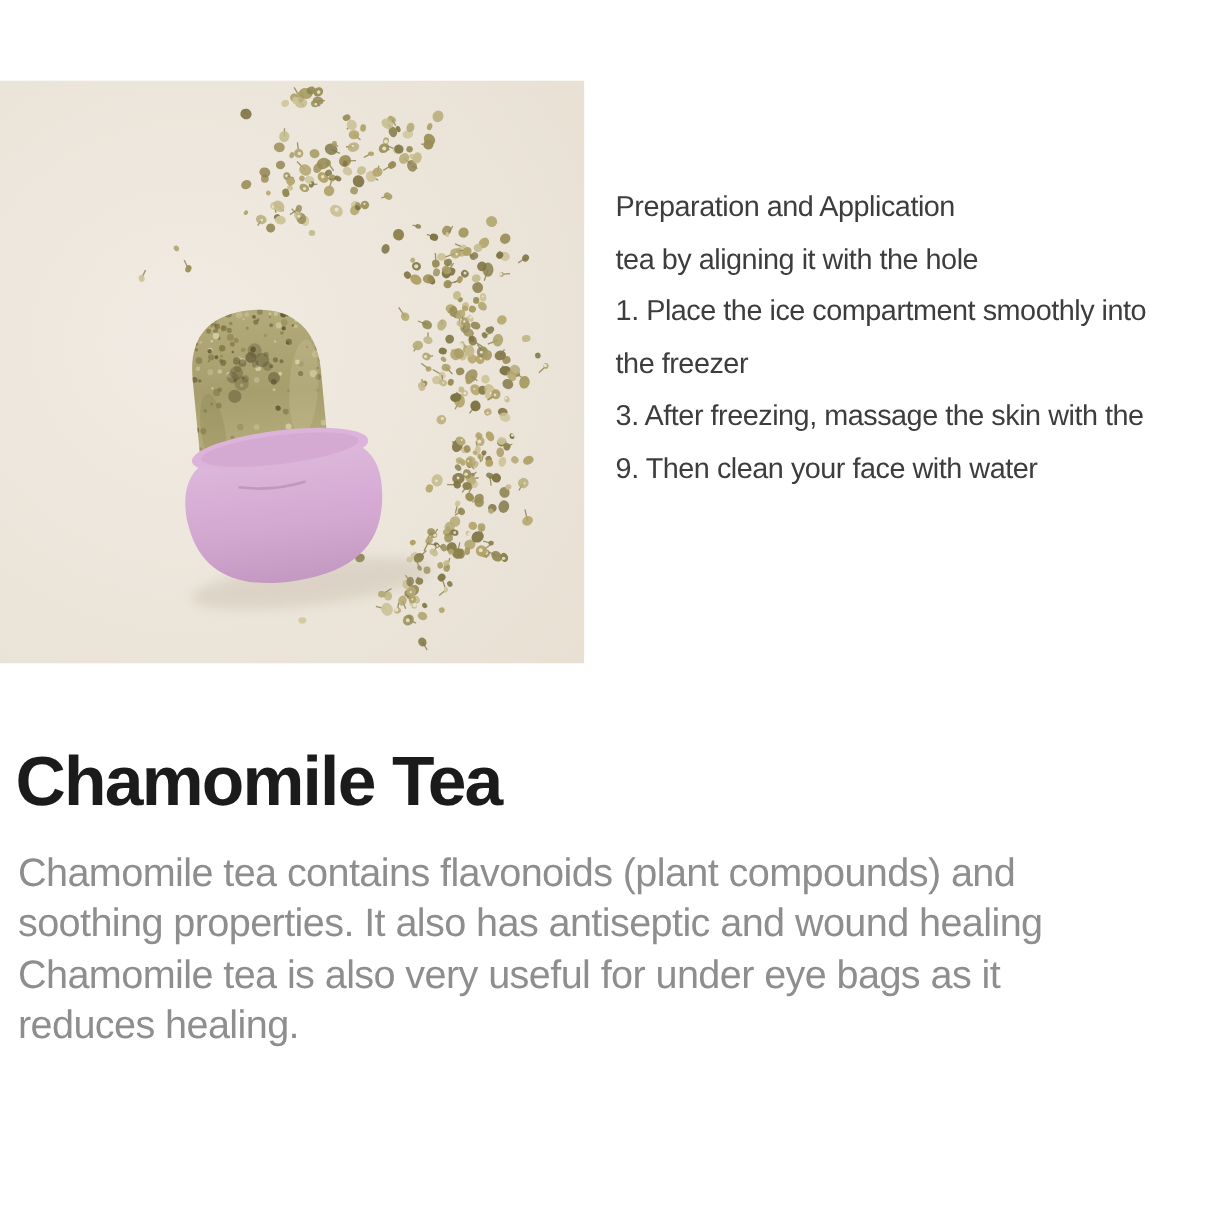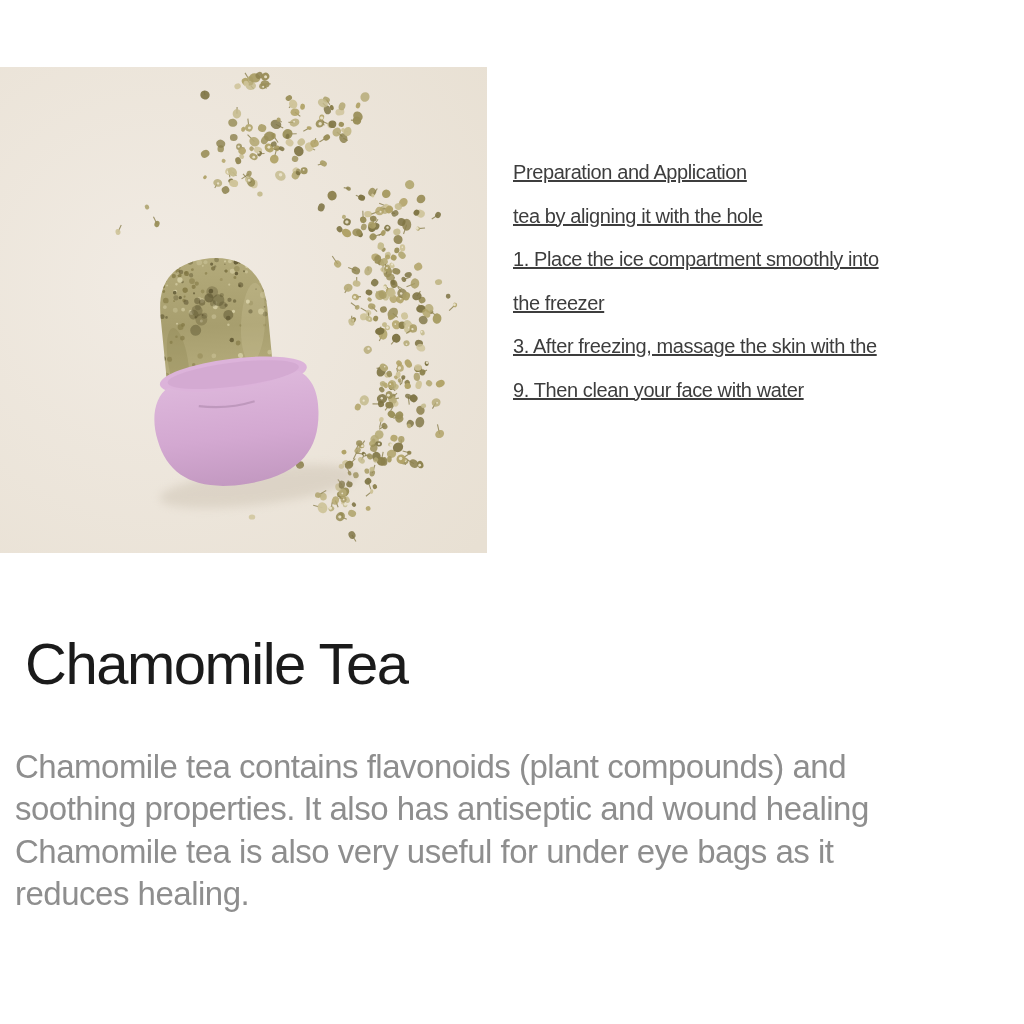--- a/index.html
+++ b/index.html
@@ -22,50 +22,48 @@
     width: 487px;
     height: 486px;
     margin: 0;
   }
   .photo svg { display: block; }
   .instructions {
     position: absolute;
     left: 513px;
     top: 151px;
     width: 511px;
-    font-size: 20px;
+    font-size: 24px;
     line-height: 43.5px;
     letter-spacing: -0.4px;
     color: var(--c-instr, #3d3d3d);
     white-space: nowrap;
-    text-decoration: underline;
   }
   .heading {
     position: absolute;
     left: 13px;
     top: 622px;
-    margin: 12px;
+    margin: 0;
     font-size: 58px;
-    font-weight: 400;
+    font-weight: 700;
     letter-spacing: -1.5px;
     line-height: 60px;
     color: var(--c-head, #1b1b1b);
     white-space: nowrap;
   }
   .description {
     position: absolute;
     left: 15px;
     top: 706px;
     width: 1000px;
     font-size: 33px;
     line-height: 42.3px;
     letter-spacing: -0.5px;
     color: var(--c-desc, #8e8e8e);
     white-space: nowrap;
-    margin-top: 40px;
   }
 </style>
 </head>
 <body>
 
 <div class="canvas">
 
   <figure class="photo">
     <svg id="photo-svg" width="487" height="486" viewBox="0 0 487 486">
         <defs>

